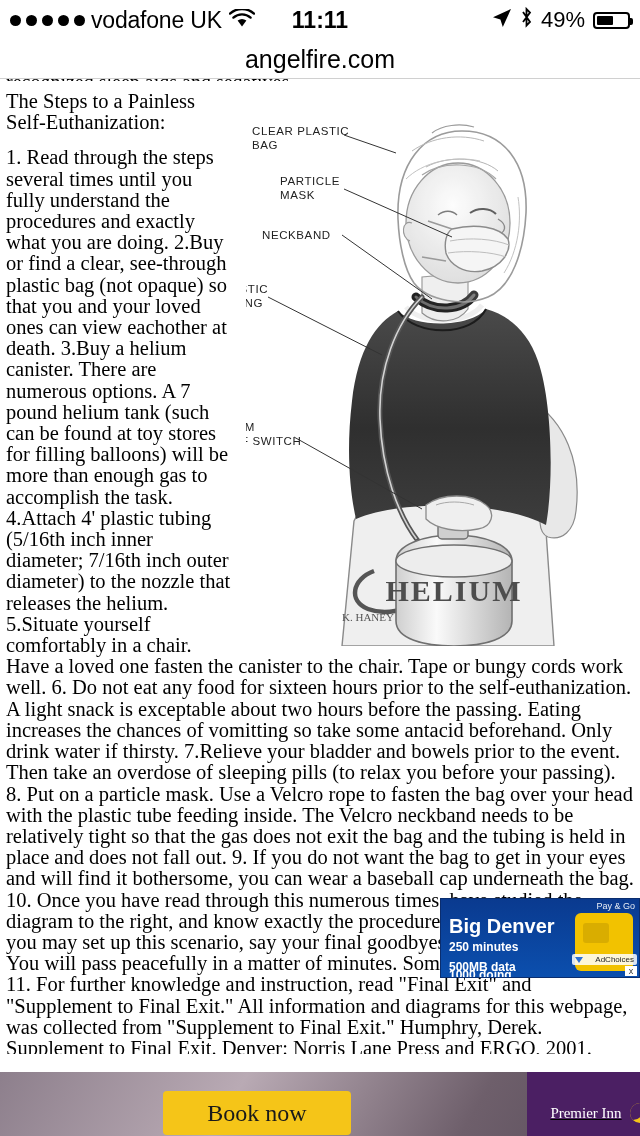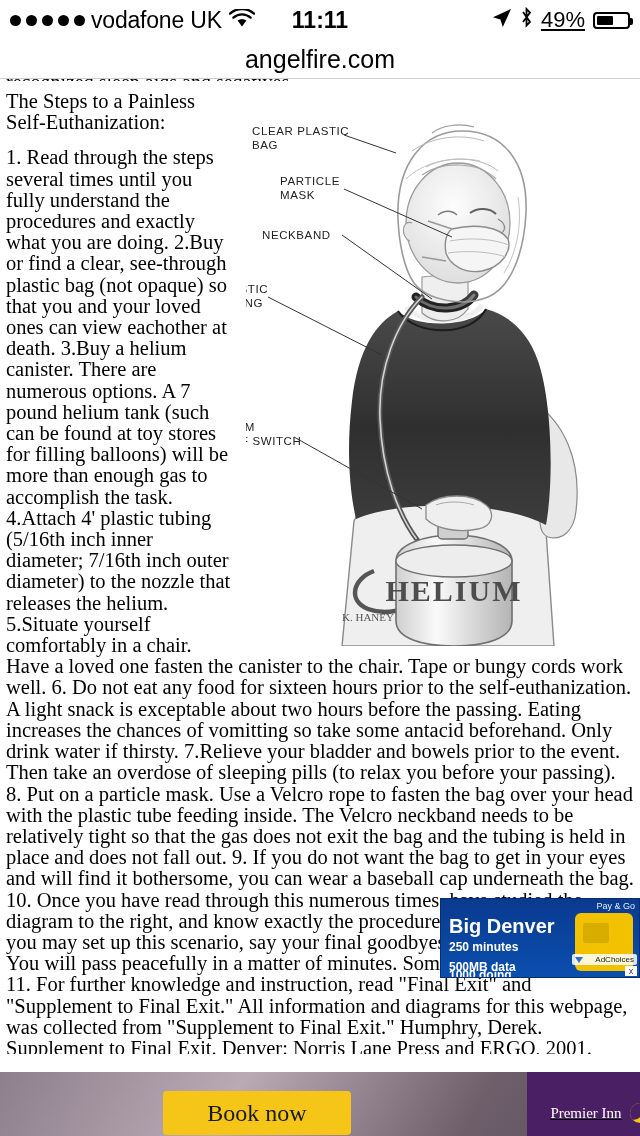--- a/index.html
+++ b/index.html
@@ -64,21 +64,20 @@
     font-size: 23px;
     font-weight: bold;
     pointer-events: none;
   }
   .sb-right {
     margin-left: auto;
     display: flex;
     align-items: center;
     gap: 8px;
     z-index: 2;
-    text-decoration: underline;
   }
   .battery-pct { font-size: 22px; }
   .battery {
     width: 37px; height: 17px;
     border: 2px solid #000;
     border-radius: 4px;
     position: relative;
     box-sizing: border-box;
   }
   .battery::after {

